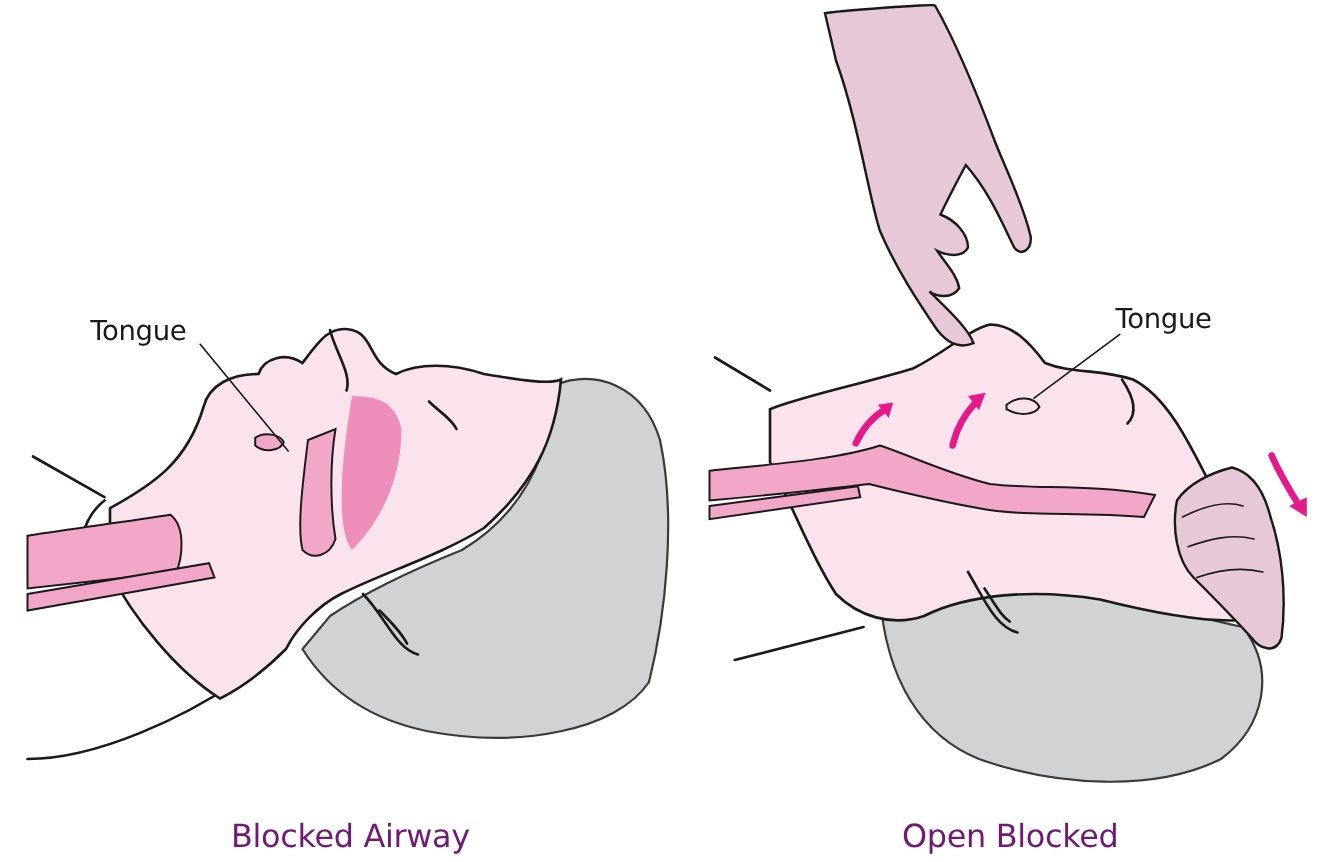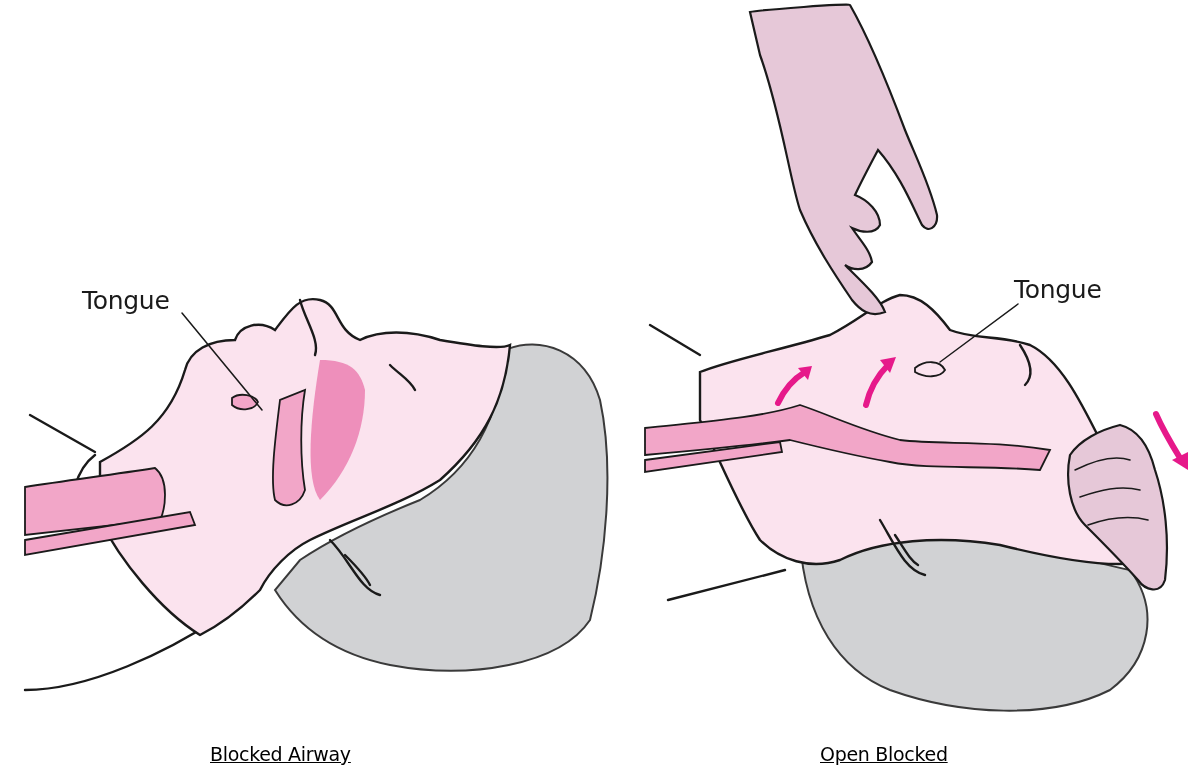--- a/index.html
+++ b/index.html
@@ -1,20 +1,20 @@
 <!DOCTYPE html>
 <html><head>
   <meta charset="utf-8">
   <style>
     html, body { margin: 0; padding: 0; background: #ffffff; }
     body { width: 1200px; height: 784px; overflow: hidden; position: relative;
            font-family: "DejaVu Sans", "Liberation Sans", sans-serif; }
     #figure { position: absolute; left: 0; top: 0; width: 996px; height: 784px; }
     .label { position: absolute; color: #1a1a1a; font-size: 25px; letter-spacing: -0.3px; white-space: nowrap; }
-    .caption { position: absolute; color: #000000; font-size: 19px; letter-spacing: -0.3px; white-space: nowrap; text-decoration: underline; }
+    .caption { position: absolute; color: #701a75; font-size: 29px; letter-spacing: -0.3px; white-space: nowrap; }
     #label-tongue-left { left: 82px; top: 286px; }
     #label-tongue-right { left: 1014px; top: 275px; }
     #caption-left { left: 210px; top: 743px; }
     #caption-right { left: 820px; top: 743px; }
     .ink { stroke: #1a1a1a; stroke-width: 2.4; fill: none; stroke-linecap: round; stroke-linejoin: round; }
     .ink-thin { stroke: #1a1a1a; stroke-width: 1.5; fill: none; stroke-linecap: round; }
   </style>
 </head>
 <body>
 

